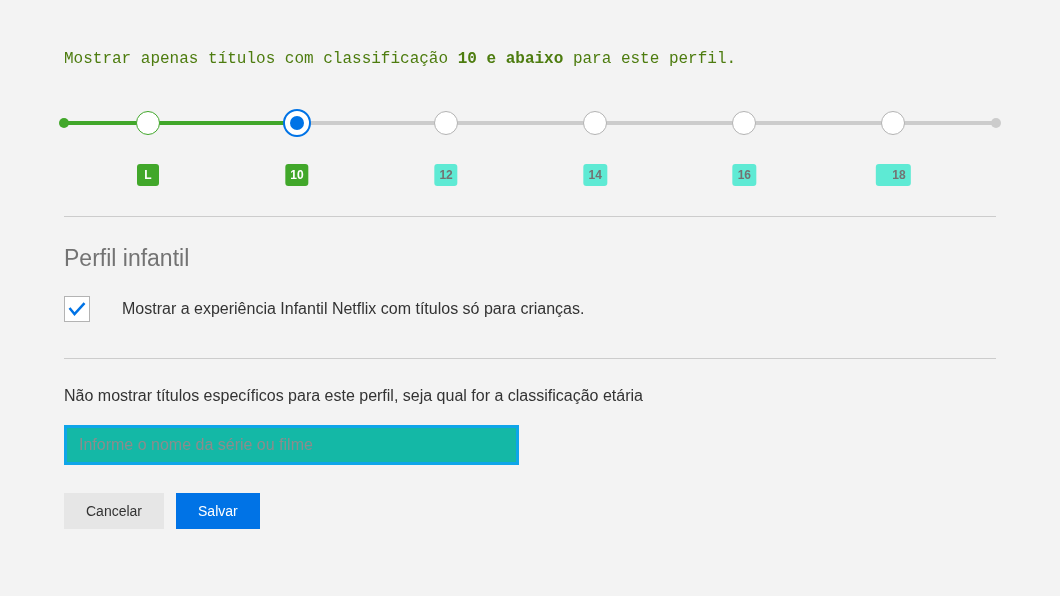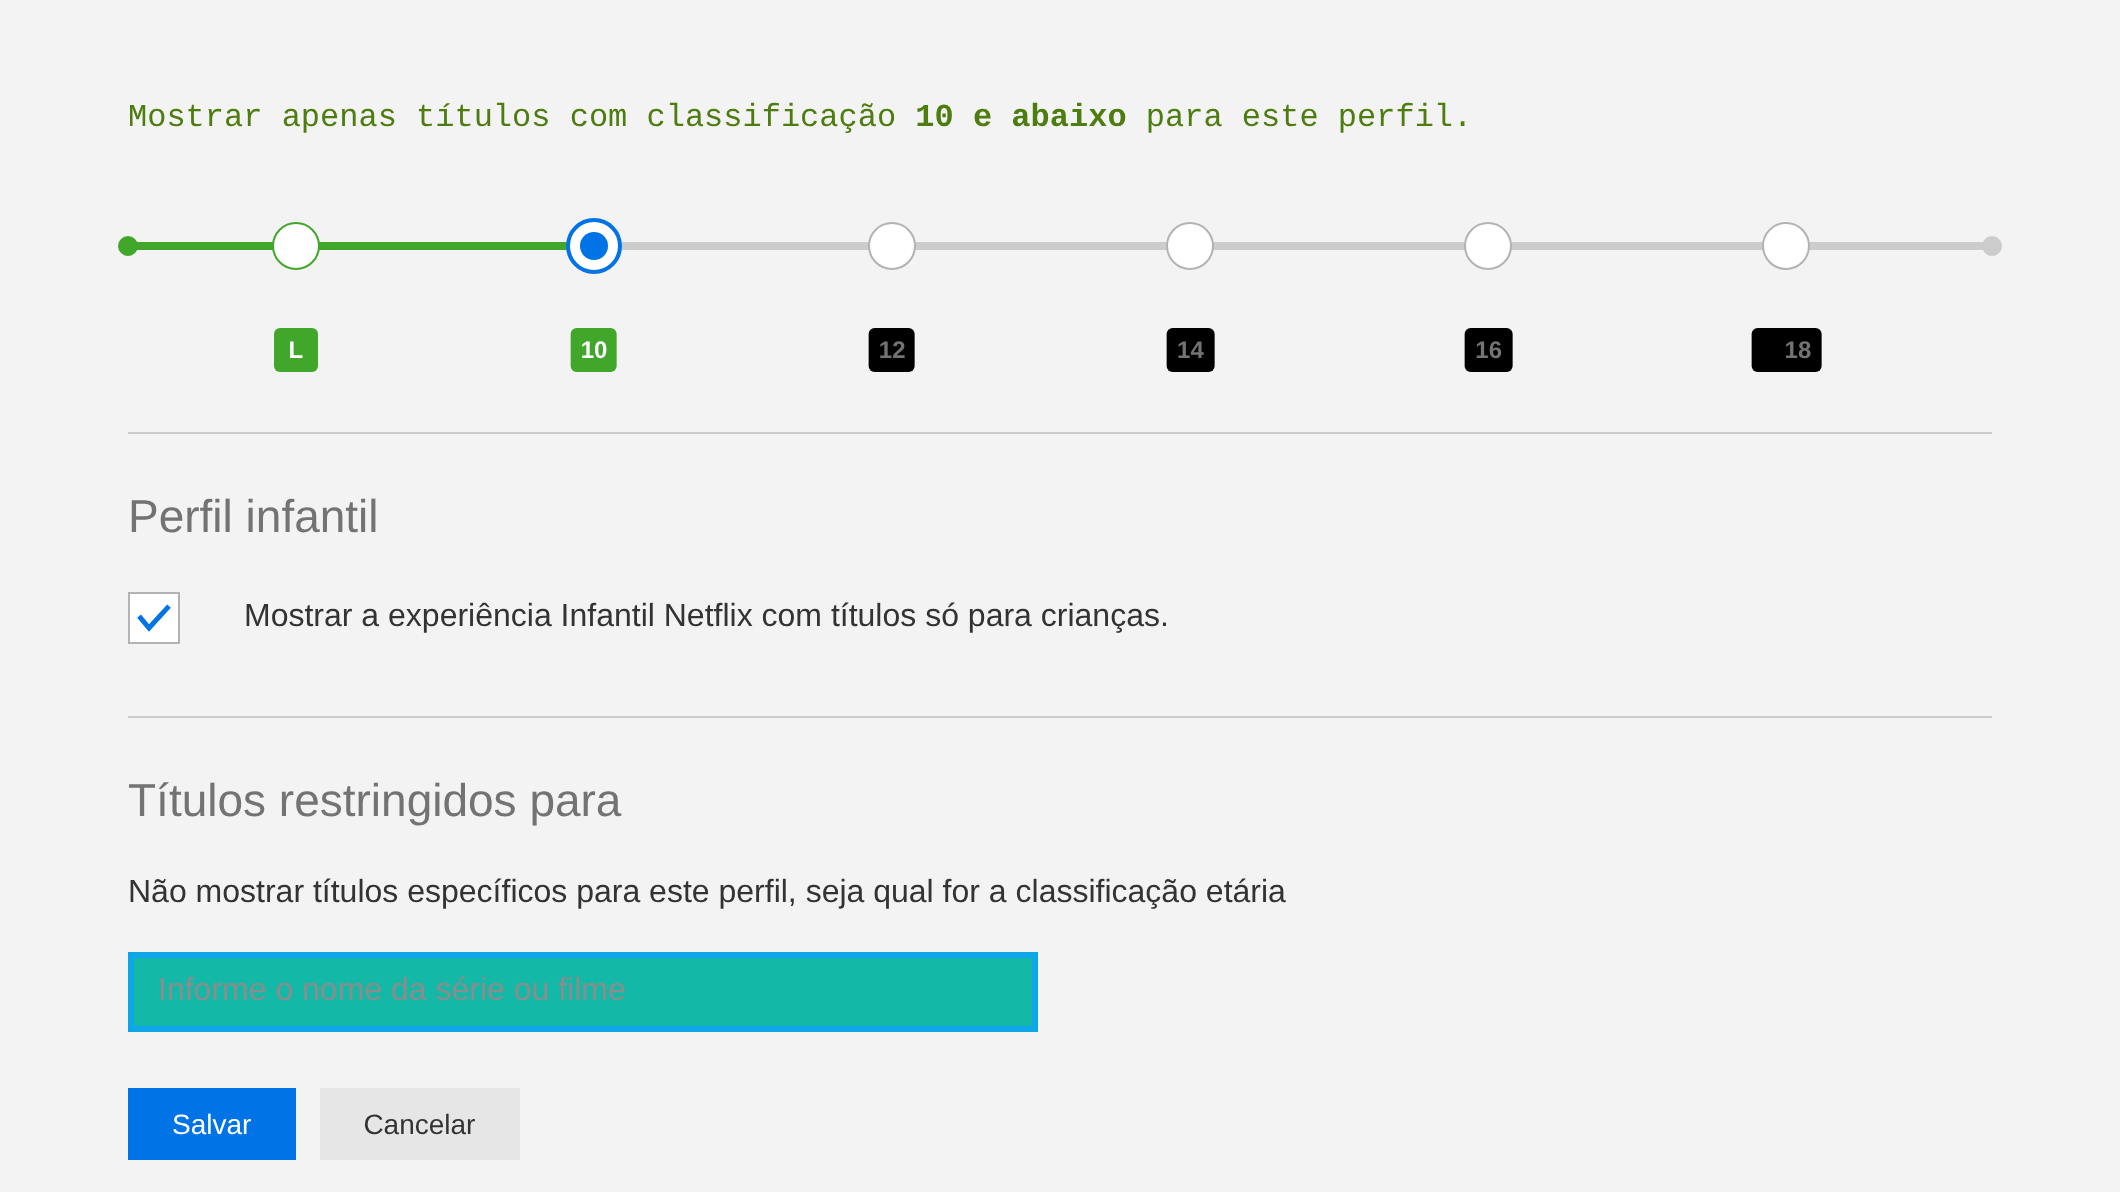--- a/index.html
+++ b/index.html
@@ -113,21 +113,21 @@
     font-size: 12px;
     font-weight: 700;
     padding: 0 5px;
     border-radius: 3px;
   }
   .slider-label.active {
     background: #41a72a;
     color: #fff;
   }
   .slider-label.inactive {
-    background: #000000;
+    background: #5eead4;
     color: #737373;
   }
 
   hr.divider {
     border: none;
     border-top: 1px solid #ccc;
     margin: 0 0 28px 0;
   }
 
   .section-title {
@@ -239,23 +239,22 @@
     <div class="checkbox">
       <svg width="20" height="20" viewBox="0 0 24 24" fill="none" stroke="#0073e6" stroke-width="3" stroke-linecap="square" stroke-linejoin="miter">
         <polyline points="4 12 9 18 20 6"></polyline>
       </svg>
     </div>
     <span class="checkbox-label">Mostrar a experiência Infantil Netflix com títulos só para crianças.</span>
   </div>
 
   <hr class="divider">
 
-  <h2 class="section-title">Títulos restringidos para</h2>
   <div class="section-sub">Não mostrar títulos específicos para este perfil, seja qual for a classificação etária</div>
 
   <input type="text" class="text-input" placeholder="Informe o nome da série ou filme" style="">
 
   <div class="button-row">
+    <button class="btn btn-secondary">Cancelar</button>
     <button class="btn btn-primary">Salvar</button>
-    <button class="btn btn-secondary">Cancelar</button>
   </div>
 
 </div>
 
 </body></html>

